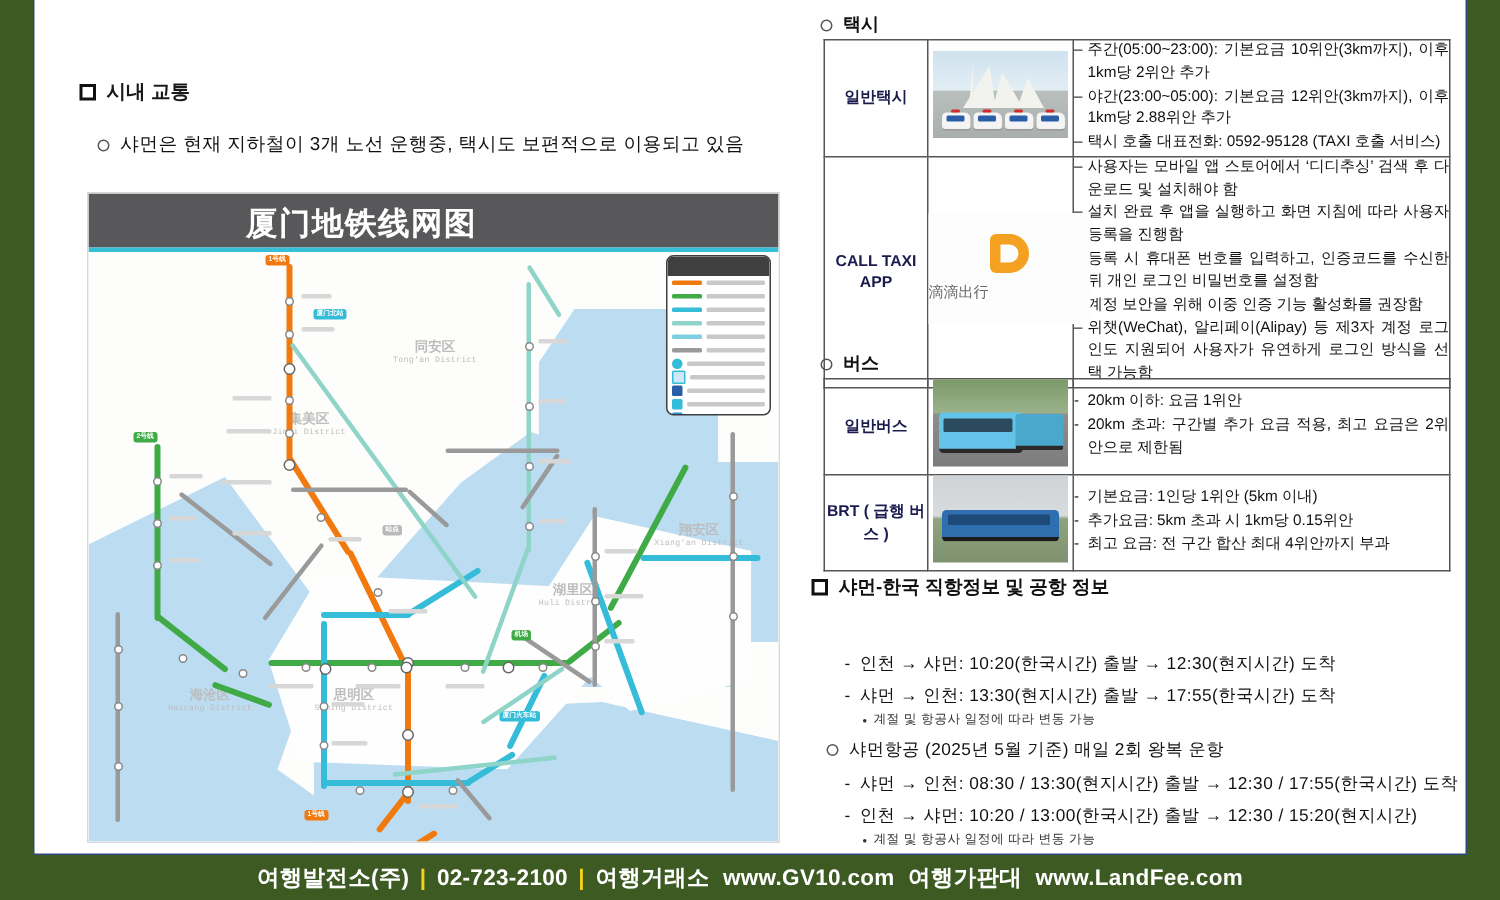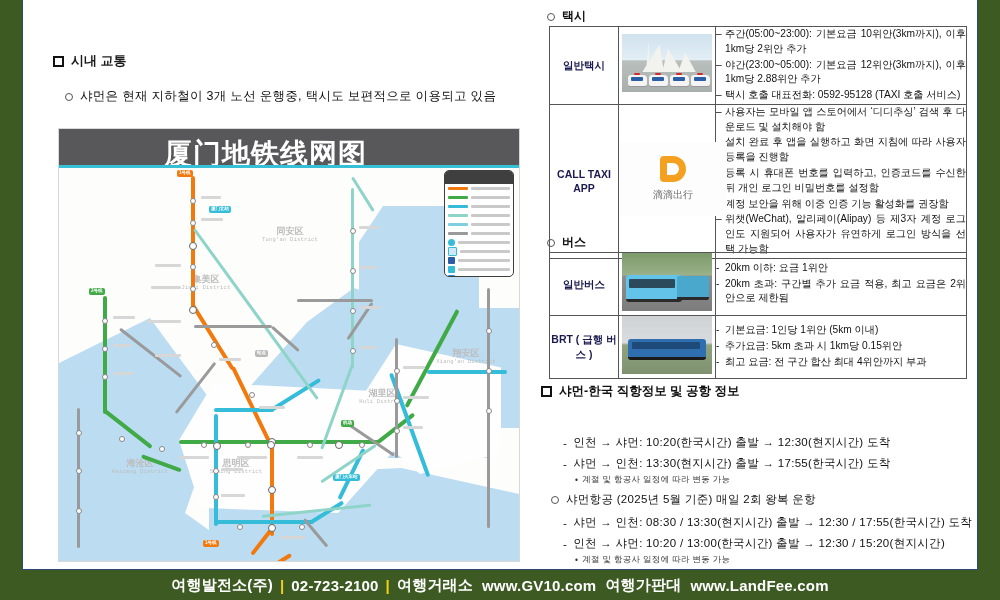--- a/index.html
+++ b/index.html
@@ -38,21 +38,21 @@
       box-sizing:border-box;position:relative;top:0px;}
   .circ{display:inline-block;width:8px;height:8px;border:1px solid #555;border-radius:50%;
         margin-right:7px;box-sizing:border-box;}
   .bullet-line{position:absolute;font-size:12.5px;color:#111;display:flex;align-items:center;
         letter-spacing:.3px;}
 
   
   .map{position:absolute;left:35px;top:128px;width:460px;height:432px;
        background:#ffffff;border:1px solid #d8d8d8;overflow:hidden;}
   .map-hd{position:absolute;left:0;top:0;width:100%;height:36px;background:#58585a;}
-  .map-hd .cn{position:absolute;left:105px;top:6px;font-size:28px;color:#fff;font-weight:bold;
+  .map-hd .cn{position:absolute;left:105px;top:6px;font-size:21px;color:#fff;font-weight:bold;
       font-family:"DejaVu Sans",sans-serif;letter-spacing:1px;}
   .map-hd .en{position:absolute;left:245px;top:11px;font-size:16px;color:#fff;font-weight:bold;letter-spacing:.2px;}
   .map-hd-rule{position:absolute;left:0;top:36px;width:100%;height:3px;background:#35c0d8;}
   .map-body{position:absolute;left:0;top:39px;width:460px;height:393px;background:#fdfdfb;overflow:hidden;}
   .water{position:absolute;background:#bcdcf2;}
   .land{position:absolute;background:#fefefe;}
   .mline{position:absolute;transform-origin:0 0;border-radius:2px;}
   .stn{position:absolute;width:4px;height:4px;border:1px solid #888;background:#fff;border-radius:50%;}
   .stn.big{width:6px;height:6px;border:1.5px solid #666;}
   .dlabel{position:absolute;color:#bdbdbd;font-size:9px;font-weight:bold;
@@ -85,21 +85,21 @@
   .ph{position:relative;overflow:hidden;display:inline-block;}
   .taxi-ph{width:90px;height:58px;background:linear-gradient(180deg,#cfe2ee 0%,#e3eef5 45%,#b9bfbc 46%,#a9afac 100%);}
   .taxi-ph .sail{position:absolute;background:#f2f2ee;}
   .taxi-ph .car{position:absolute;bottom:6px;width:19px;height:11px;background:#f4f4f4;
       border-radius:3px 4px 2px 2px;box-shadow:0 1px 0 #999;}
   .taxi-ph .car i{position:absolute;top:2px;left:3px;width:12px;height:4px;background:#2a5fa8;border-radius:1px;}
   .taxi-ph .car b{position:absolute;top:-2px;left:6px;width:6px;height:2px;background:#d02b2b;border-radius:1px;}
   .didi-ph{width:108px;height:74px;background:#fdfdfd;position:relative;}
   .didi-ph .d{position:absolute;left:41px;top:14px;width:26px;height:26px;border:7px solid #f4a121;
       border-radius:4px 13px 13px 4px;border-left-width:7px;box-sizing:border-box;}
-  .didi-ph .dtxt{position:absolute;left:0;right:0;top:46px;text-align:center;font-size:10px;color:#6b6b6b;
+  .didi-ph .dtxt{position:absolute;left:0;right:0;top:46px;text-align:left;font-size:10px;color:#6b6b6b;
       font-family:"DejaVu Sans",sans-serif;}
   .bus1-ph{width:90px;height:58px;background:linear-gradient(180deg,#7d9a6a 0%,#9ab189 38%,#8e8e8e 40%,#7c7c7c 100%);position:relative;}
   .bus1-ph .b{position:absolute;left:4px;bottom:9px;width:56px;height:24px;background:#63c3e8;
       border-radius:3px;border-bottom:3px solid #2a2a2a;}
   .bus1-ph .b:after{content:"";position:absolute;left:3px;top:4px;width:46px;height:9px;background:#2b4a5c;border-radius:1px;}
   .bus1-ph .b2{position:absolute;left:55px;bottom:11px;width:32px;height:21px;background:#4aa8cc;border-radius:2px;border-bottom:3px solid #2a2a2a;}
   .bus2-ph{width:90px;height:58px;background:linear-gradient(180deg,#cfd3d6 0%,#d8dcdf 46%,#8fa37f 50%,#7f9270 100%);position:relative;}
   .bus2-ph .b{position:absolute;left:6px;bottom:14px;width:78px;height:18px;background:#2f6fb0;
       border-radius:3px;border-bottom:3px solid #1b1b1b;}
   .bus2-ph .b:after{content:"";position:absolute;left:4px;top:3px;width:68px;height:7px;background:#1d4a78;border-radius:1px;}

